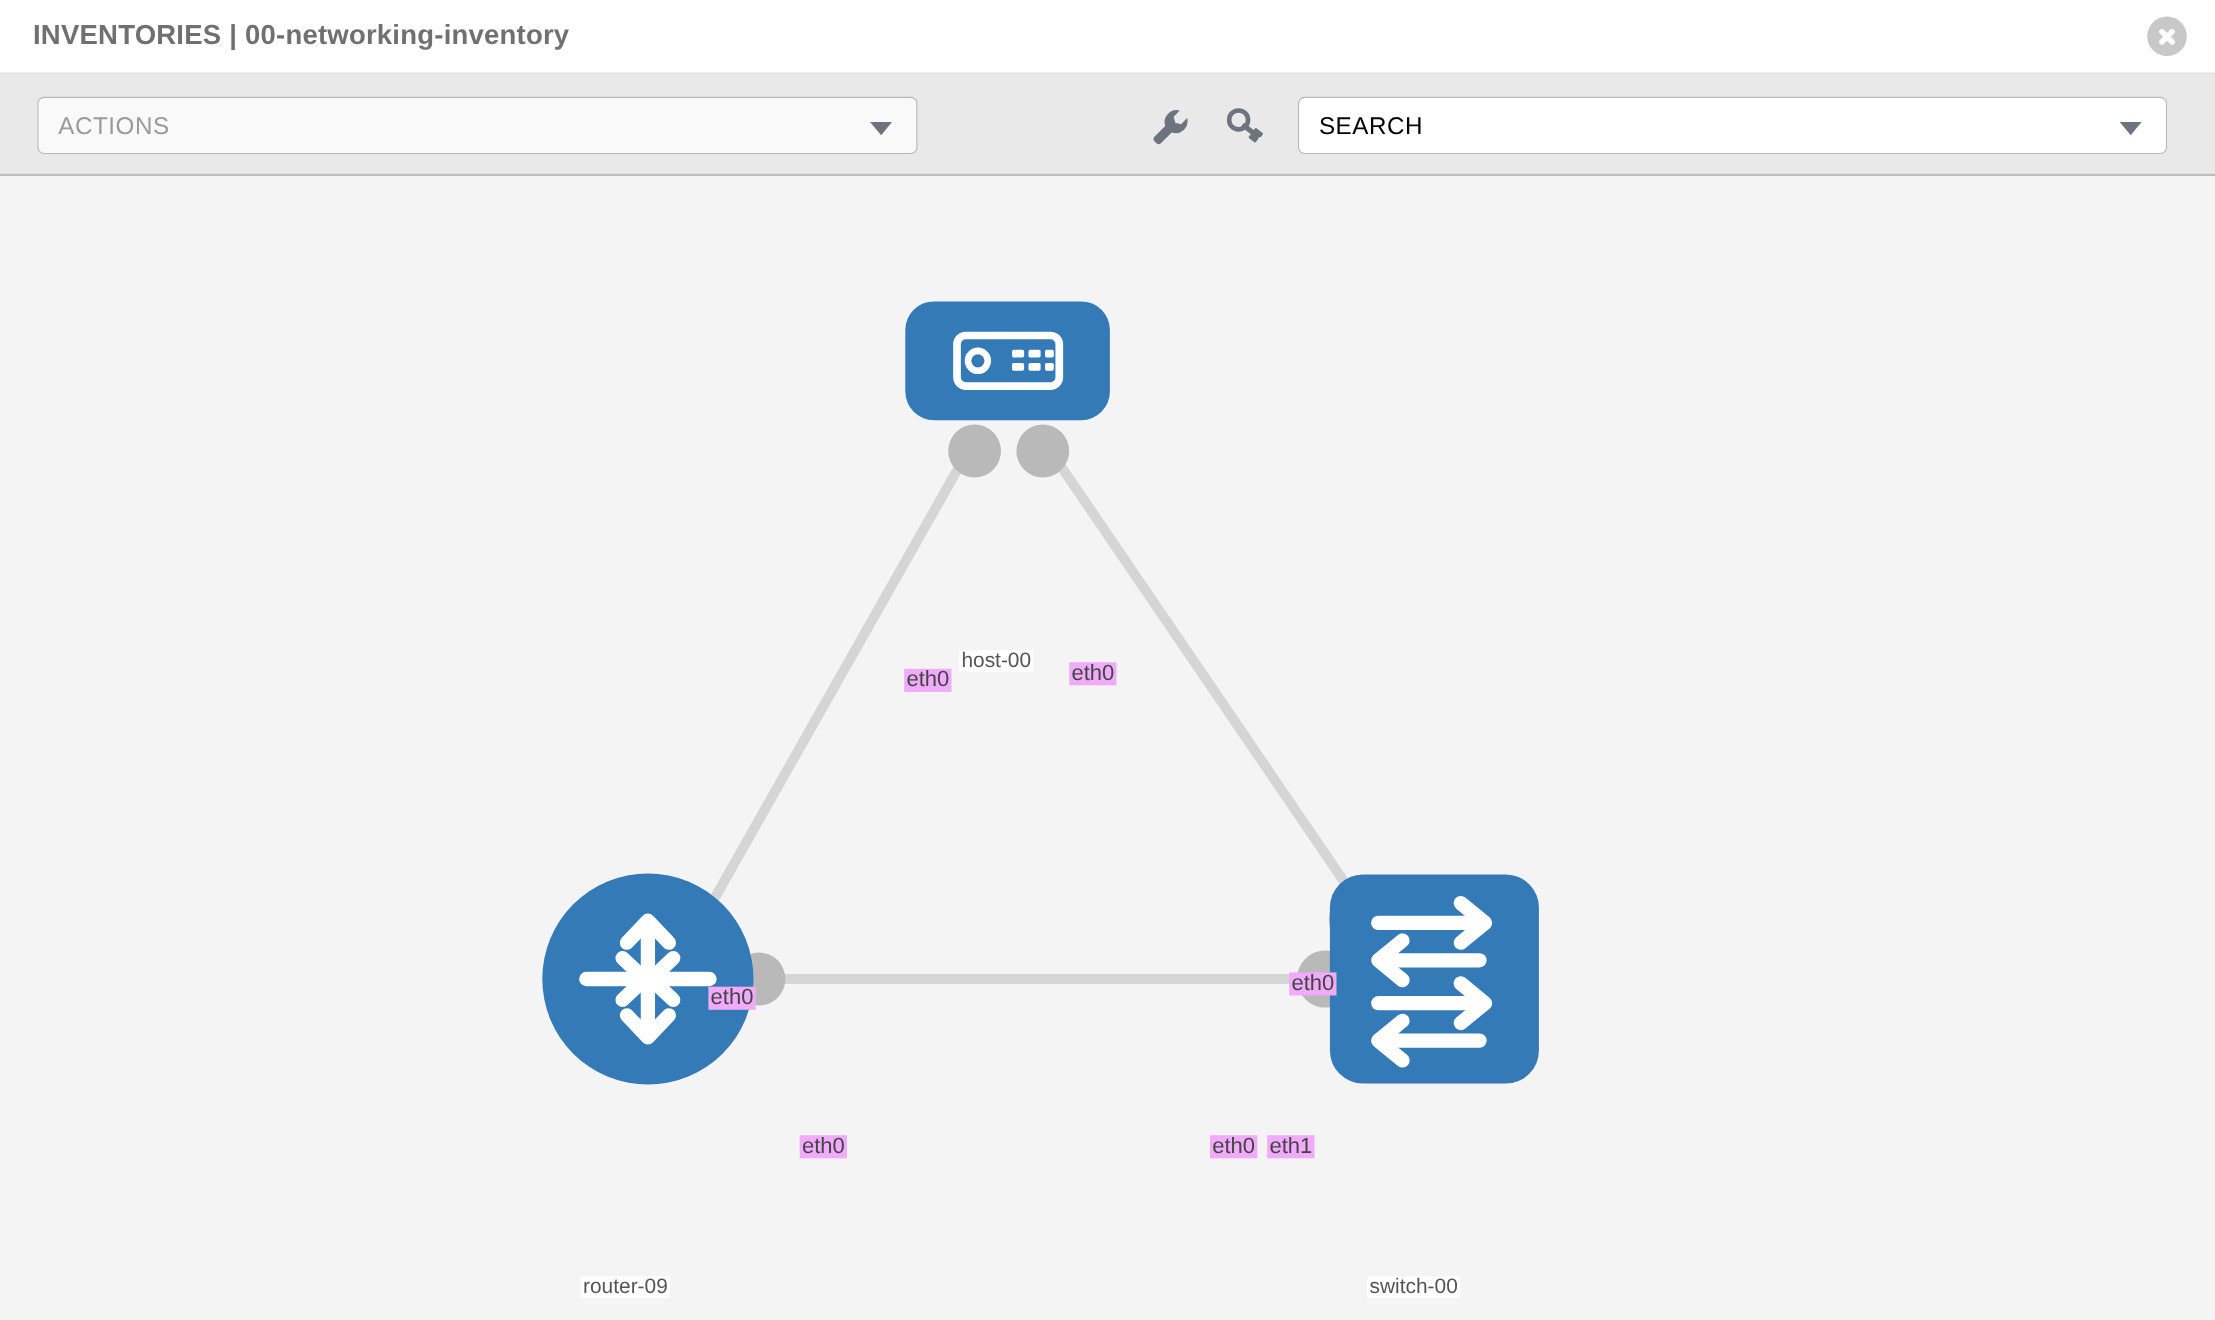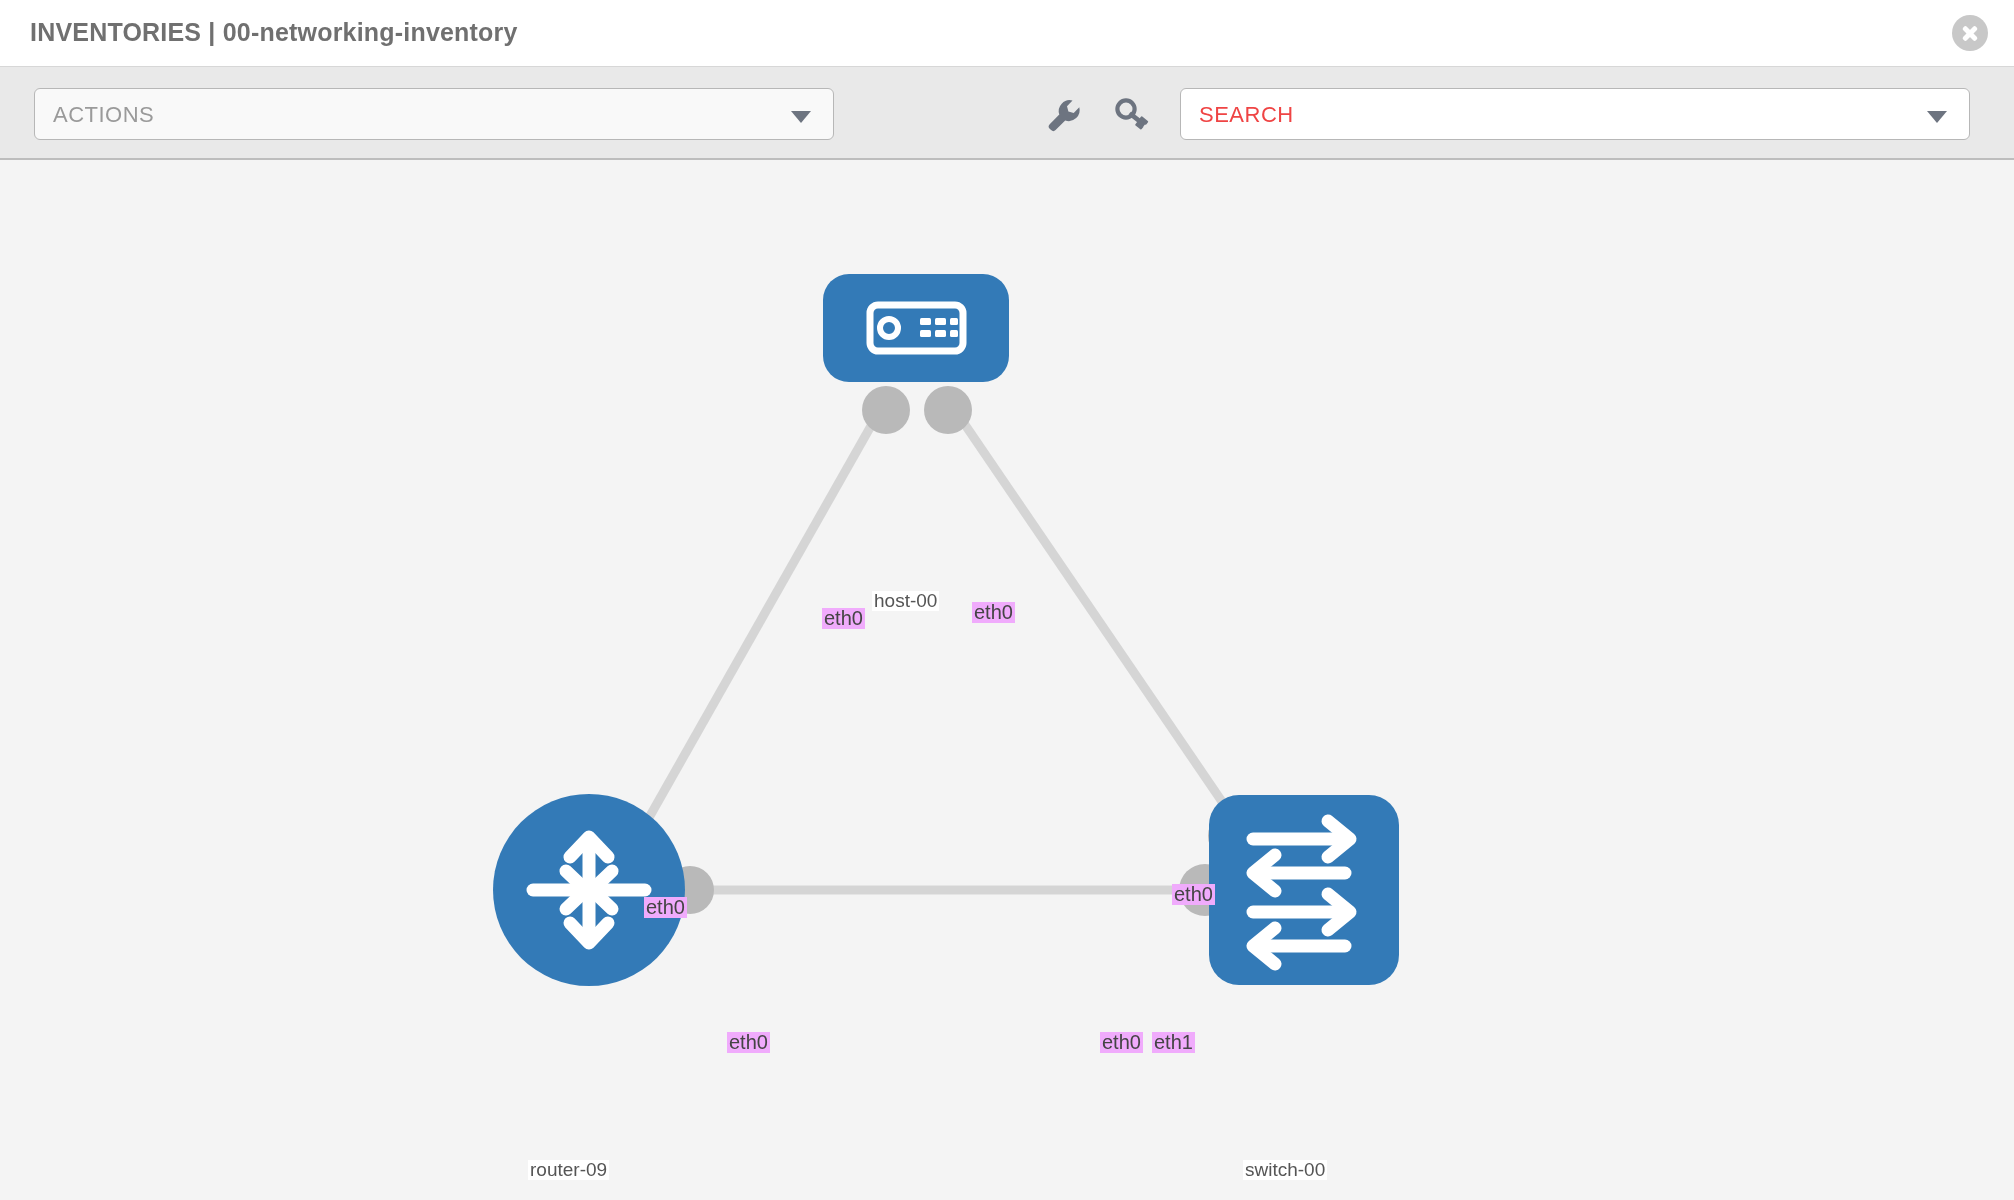--- a/index.html
+++ b/index.html
@@ -119,21 +119,21 @@
     border: 1px solid #b7b7b7;
     border-radius: 6px;
     box-sizing: border-box;
     cursor: text;
   }
   .search-box .sel-label {
     position: absolute;
     left: 18px;
     top: 13px;
     font-size: 22px;
-    color: #ef4444;
+    color: #000000;
     letter-spacing: 0.5px;
   }
 
   
   .canvas {
     position: absolute;
     left: 0; top: 160px;
     width: 2014px;
     height: 1040px;
     background: #f4f4f4;

